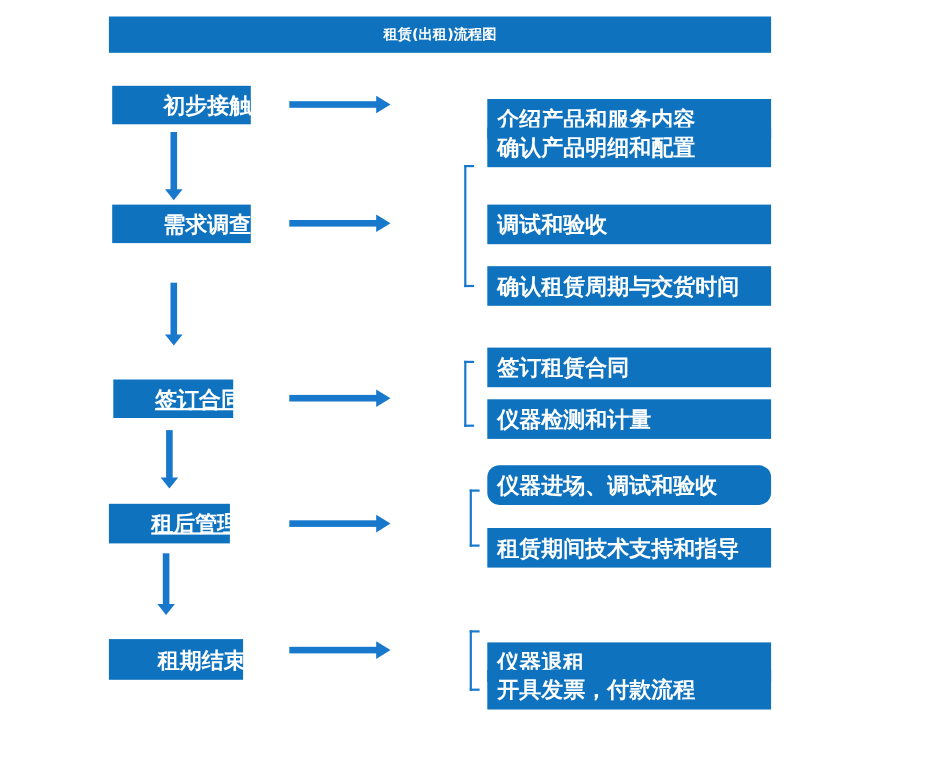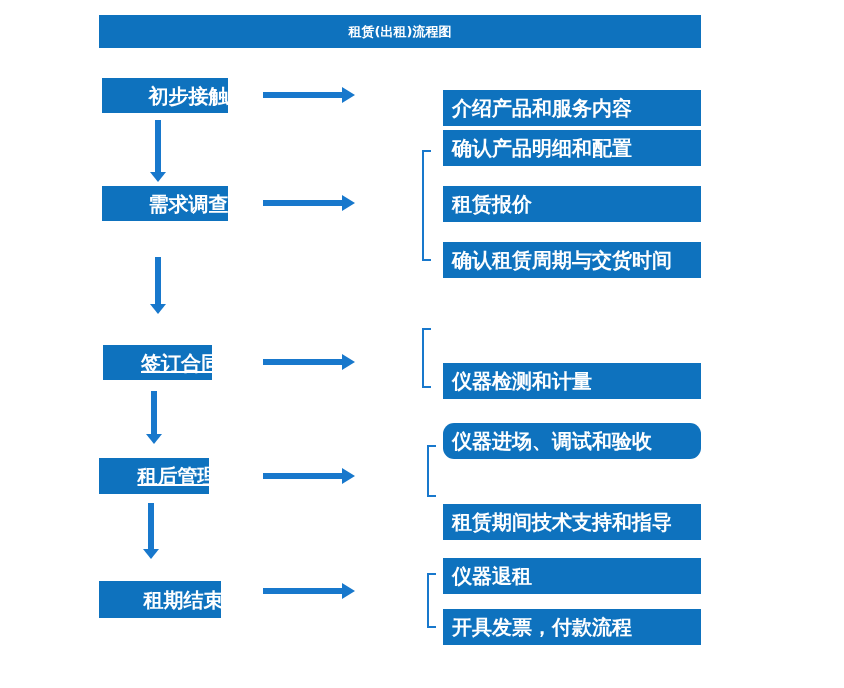--- a/index.html
+++ b/index.html
@@ -29,23 +29,23 @@
   .detail{left:443px;width:258px;height:36px;justify-content:flex-start;padding-left:9px;}
 
   
   .s1{left:102px;top:78px;width:126px;height:35px;}
   .s2{left:102px;top:186px;width:126px;height:35px;}
   .s3{left:103px;top:345px;width:109px;height:35px;text-decoration:underline;}
   .s4{left:99px;top:458px;width:110px;height:36px;text-decoration:underline;}
   .s5{left:99px;top:545px;width:122px;height:37px;margin-top:36px;}
 
   
-  .d1{top:78px;margin-top:12px;}  .d2{top:130px;} .d3{top:186px;} .d4{top:242px;}
-  .d5{top:316px;} .d6{top:363px;} .d7{top:423px;border-radius:11px;} .d8{top:504px;}
-  .d9{top:558px;} .d10{top:609px;}
+  .d1{top:78px;margin-top:12px;}  .d2{top:116px;} .d3{top:186px;} .d4{top:242px;}
+  .d5{top:316px;} .d6{top:363px;} .d7{top:423px;border-radius:11px;} .d8{top:480px;}
+  .d9{top:584px;} .d10{top:609px;}
 
   
   .harrow{position:absolute;left:263px;width:92px;height:16px;}
   .harrow .shaft{position:absolute;left:0;top:5px;width:80px;height:6px;background:var(--arrow,#1878CC);}
   .harrow .head{position:absolute;right:0;top:0;width:0;height:0;
     border-left:13px solid var(--arrow,#1878CC);
     border-top:8px solid transparent;border-bottom:8px solid transparent;}
   .h1{top:87px;} .h2{top:195px;} .h3{top:354px;} .h4{top:468px;} .h5{top:583px;}
 
   
@@ -77,22 +77,23 @@
   <div class="box title-bar">租赁(出租)流程图</div>
 
   <div class="box stage s1">初步接触</div>
   <div class="box stage s2">需求调查</div>
   <div class="box stage s3">签订合同</div>
   <div class="box stage s4">租后管理</div>
   <div class="box stage s5">租期结束</div>
 
   <div class="box detail d1">介绍产品和服务内容</div>
   <div class="box detail d2">确认产品明细和配置</div>
-  <div class="box detail d3">租赁报价</div>
+  <div class="box detail d3">调试和验收</div>
   <div class="box detail d4">确认租赁周期与交货时间</div>
+  <div class="box detail d5">签订租赁合同</div>
   <div class="box detail d6">仪器检测和计量</div>
   <div class="box detail d7">仪器进场、调试和验收</div>
   <div class="box detail d8">租赁期间技术支持和指导</div>
   <div class="box detail d9">仪器退租</div>
   <div class="box detail d10">开具发票，付款流程</div>
 
   <div class="harrow h1">
     <div class="shaft"></div>
     <div class="head"></div>
   </div>

